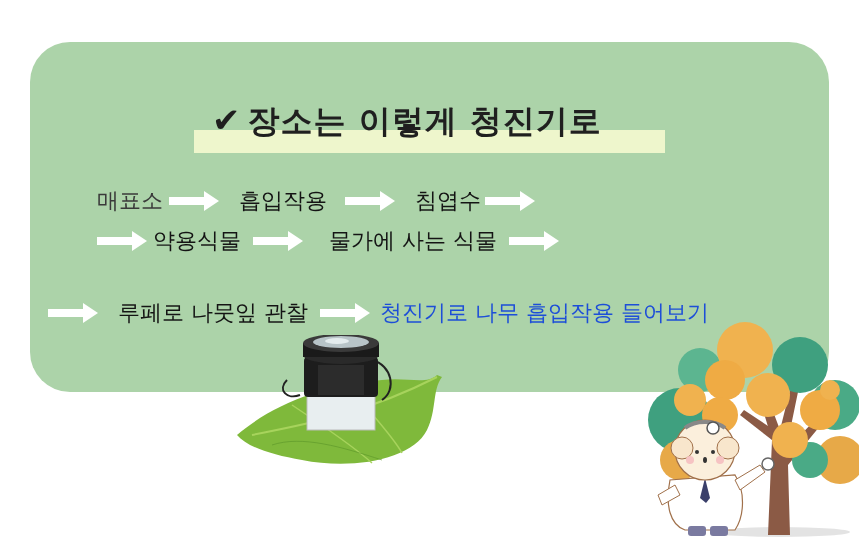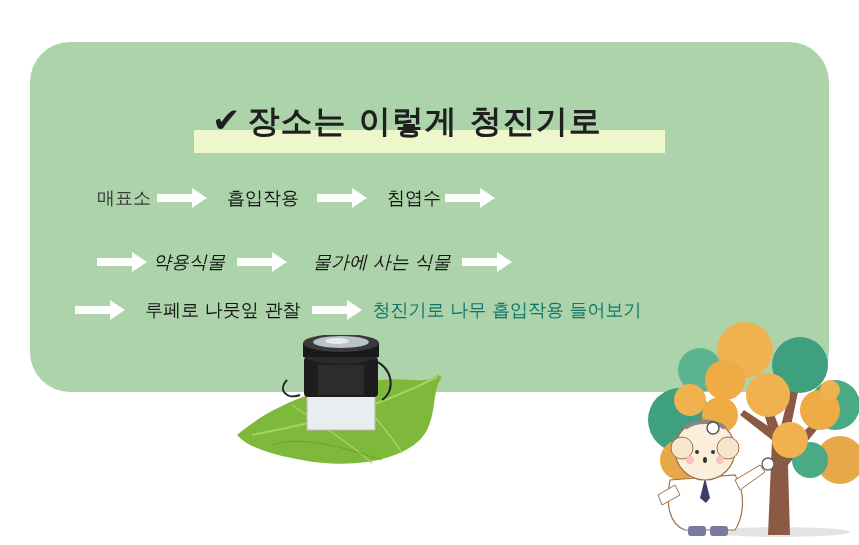--- a/index.html
+++ b/index.html
@@ -14,23 +14,23 @@
     .title-hl {
       position: absolute; left: 194px; top: 130px; width: 471px; height: 23px;
       background: #eef6cc;
     }
     .title {
       position: absolute; left: 212px; top: 100px; width: 450px;
       font-size: 32px; font-weight: bold; color: #1f1f1f; white-space: nowrap; letter-spacing: 1px;
     }
     .title .check { font-size: 34px; margin-right: 6px; }
     .row { position: absolute; display: flex; align-items: center; white-space: nowrap; }
-    .step { font-size: 18px; color: #141414; }
+    .step { font-size: 22px; color: #141414; }
     .step.muted { color: #3a3a3a; }
-    .step.accent { color: #0f766e; }
+    .step.accent { color: #1d4ed8; }
     .arrow { display: inline-block; position: relative; width: 50px; height: 20px; margin: 0 12px; }
     .arrow .shaft { position: absolute; left: 0; top: 6px; width: 36px; height: 8px; background: #ffffff; }
     .arrow .head {
       position: absolute; right: 0; top: 0; width: 0; height: 0;
       border-top: 10px solid transparent; border-bottom: 10px solid transparent; border-left: 15px solid #ffffff;
     }
     svg { position: absolute; }
   </style>
 </head>
 <body>
@@ -52,38 +52,38 @@
       <span class="shaft"></span>
       <span class="head"></span>
     </span>
   <span class="step">침엽수</span>
   <span class="arrow" style="margin-left:4px;margin-right:20px;">
       <span class="shaft"></span>
       <span class="head"></span>
     </span>
 </div>
 
-<div class="row" style="left:97px; top:250px;font-style:italic;">
+<div class="row" style="left:97px; top:226px;">
   <span class="arrow" style="margin-left:0;margin-right:6px;">
       <span class="shaft"></span>
       <span class="head"></span>
     </span>
   <span class="step">약용식물</span>
   <span class="arrow" style="margin-left:12px;margin-right:26px;">
       <span class="shaft"></span>
       <span class="head"></span>
     </span>
   <span class="step">물가에 사는 식물</span>
   <span class="arrow" style="margin-left:12px;margin-right:28px;">
       <span class="shaft"></span>
       <span class="head"></span>
     </span>
 </div>
 
-<div class="row" style="left:75px; top:298px;">
+<div class="row" style="left:48px; top:298px;">
   <span class="arrow" style="margin-left:0;margin-right:20px;">
       <span class="shaft"></span>
       <span class="head"></span>
     </span>
   <span class="step">루페로 나뭇잎 관찰</span>
   <span class="arrow" style="margin-left:12px;margin-right:10px;">
       <span class="shaft"></span>
       <span class="head"></span>
     </span>
   <span class="step accent">청진기로 나무 흡입작용 들어보기</span>

